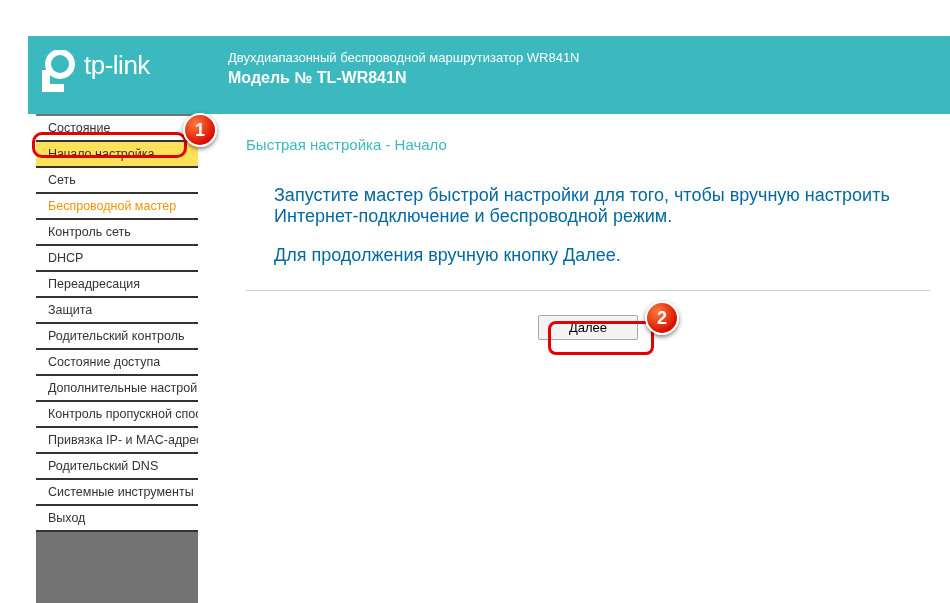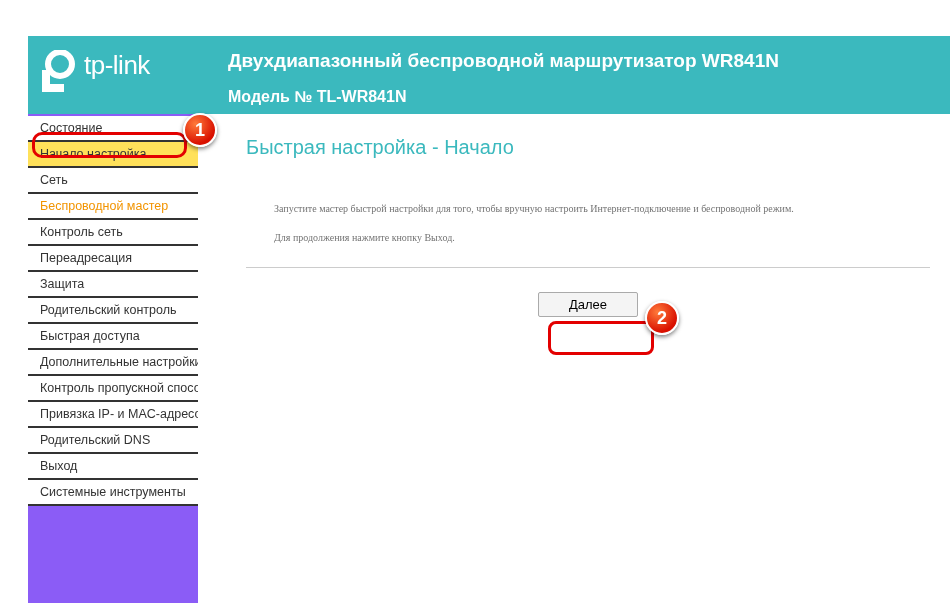--- a/index.html
+++ b/index.html
@@ -1,30 +1,30 @@
 <!DOCTYPE html>
 <html><head>
 <meta charset="utf-8">
 <style>
 * { margin: 0; padding: 0; box-sizing: border-box; }
 body { font-family: Arial, sans-serif; background: #fff; }
 .page { width: 950px; height: 603px; position: relative; overflow: hidden; }
 .frame { position: absolute; left: 28px; top: 36px; right: 0; bottom: 0; background: #fff; }
 .header { background: #3bb9be; height: 78px; padding: 14px 20px 0 200px; color: #fff; }
-.header-title { font-size: 19px; font-weight: bold; margin-bottom: 16px; }
+.header-title { font-size: 13px; font-weight: normal; margin-bottom: 4px; }
 .header-sub { font-size: 16px; font-weight: bold; }
 .logo-wrap { position: absolute; left: 10px; top: 14px; width: 170px; height: 52px; display: flex; align-items: flex-start; }
 .logo-txt { color: #fff; font-size: 26px; font-weight: 500; letter-spacing: -0.5px; margin-left: 6px; }
 .body-area { position: absolute; left: 0; top: 78px; right: 0; bottom: 0; }
-.sidebar { position: absolute; left: 0; top: 0; width: 170px; background: #8b5cf6; height: 100%; padding-top: 2px; }
+.sidebar { position: absolute; left: 8px; top: 0; width: 170px; background: #737373; height: 100%; padding-top: 2px; }
 .menu-item { background: #fff; color: #333; border-bottom: 2px solid #333; padding: 5px 10px 5px 12px; font-size: 12.5px; cursor: pointer; white-space: nowrap; overflow: hidden; }
 .menu-item.active-orange { color: #f29400; }
 .content { position: absolute; left: 170px; top: 0; right: 0; bottom: 0; background: #fff; padding: 22px 20px 0 48px; }
-.content-title { color: #3bb9be; font-size: 20px; font-weight: 500; margin-bottom: 44px; }
-.content-text { font-size: 10px; color: #737373; padding-left: 28px; font-family: Liberation Serif, serif; }
+.content-title { color: #3bb9be; font-size: 15px; font-weight: 500; margin-bottom: 32px; }
+.content-text { font-size: 18px; color: #0369a1; padding-left: 28px; }
 .content-text p { margin-bottom: 18px; }
 .btn-row { border-top: 1px solid #ccc; margin-top: 24px; padding-top: 24px; text-align: center; }
 .next-btn { display: inline-block; background: #f4f4f4; border: 1px solid #aaa; border-radius: 2px; padding: 4px 30px; font-size: 13px; cursor: pointer; }
 
 .hl-red { position: absolute; border: 3px solid #e30000; border-radius: 10px; pointer-events: none; }
 .hl1 { left: 32px; top: 132px; width: 155px; height: 26px; }
 .hl2 { left: 548px; top: 321px; width: 106px; height: 34px; border-radius: 8px; }
 .badge { position: absolute; width: 34px; height: 34px; border-radius: 50%; background: radial-gradient(circle at 35% 30%, #ff7a3a, #d91000 70%); border: 2px solid #fff; box-shadow: 0 2px 4px rgba(0,0,0,.5); color: #fff; font-weight: bold; font-size: 18px; display: flex; align-items: center; justify-content: center; pointer-events: none; }
 .b1 { left: 183px; top: 113px; }
 .b2 { left: 645px; top: 301px; }
@@ -51,37 +51,38 @@
       <div class="header-sub">Модель № TL-WR841N</div>
     </div>
 
     <div class="body-area">
       <div class="sidebar" id="sidebar">
           <div class="menu-item">Состояние</div>
           <div class="menu-item selected">Начало настройка</div>
           <div class="menu-item">Сеть</div>
           <div class="menu-item active-orange">Беспроводной мастер</div>
           <div class="menu-item">Контроль сеть</div>
+          <div class="menu-item">DHCP</div>
           <div class="menu-item">Переадресация</div>
           <div class="menu-item">Защита</div>
           <div class="menu-item">Родительский контроль</div>
-          <div class="menu-item">Быстрая доступа</div>
+          <div class="menu-item">Состояние доступа</div>
           <div class="menu-item">Дополнительные настройки</div>
           <div class="menu-item">Контроль пропускной способности</div>
           <div class="menu-item">Привязка IP- и MAC-адресов</div>
           <div class="menu-item">Родительский DNS</div>
+          <div class="menu-item">Системные инструменты</div>
           <div class="menu-item">Выход</div>
-          <div class="menu-item">Системные инструменты</div>
         </div>
 
       <div class="content">
         <div class="content-title">Быстрая настройка - Начало</div>
         <div class="content-text">
           <p>Запустите мастер быстрой настройки для того, чтобы вручную настроить Интернет-подключение и беспроводной режим.</p>
-          <p>Для продолжения нажмите кнопку Выход.</p>
+          <p>Для продолжения вручную кнопку Далее.</p>
         </div>
         <div class="btn-row">
           <button class="next-btn">Далее</button>
         </div>
       </div>
     </div>
   </div>
 
   <div class="hl-red hl1"></div>
   <div class="hl-red hl2"></div>

